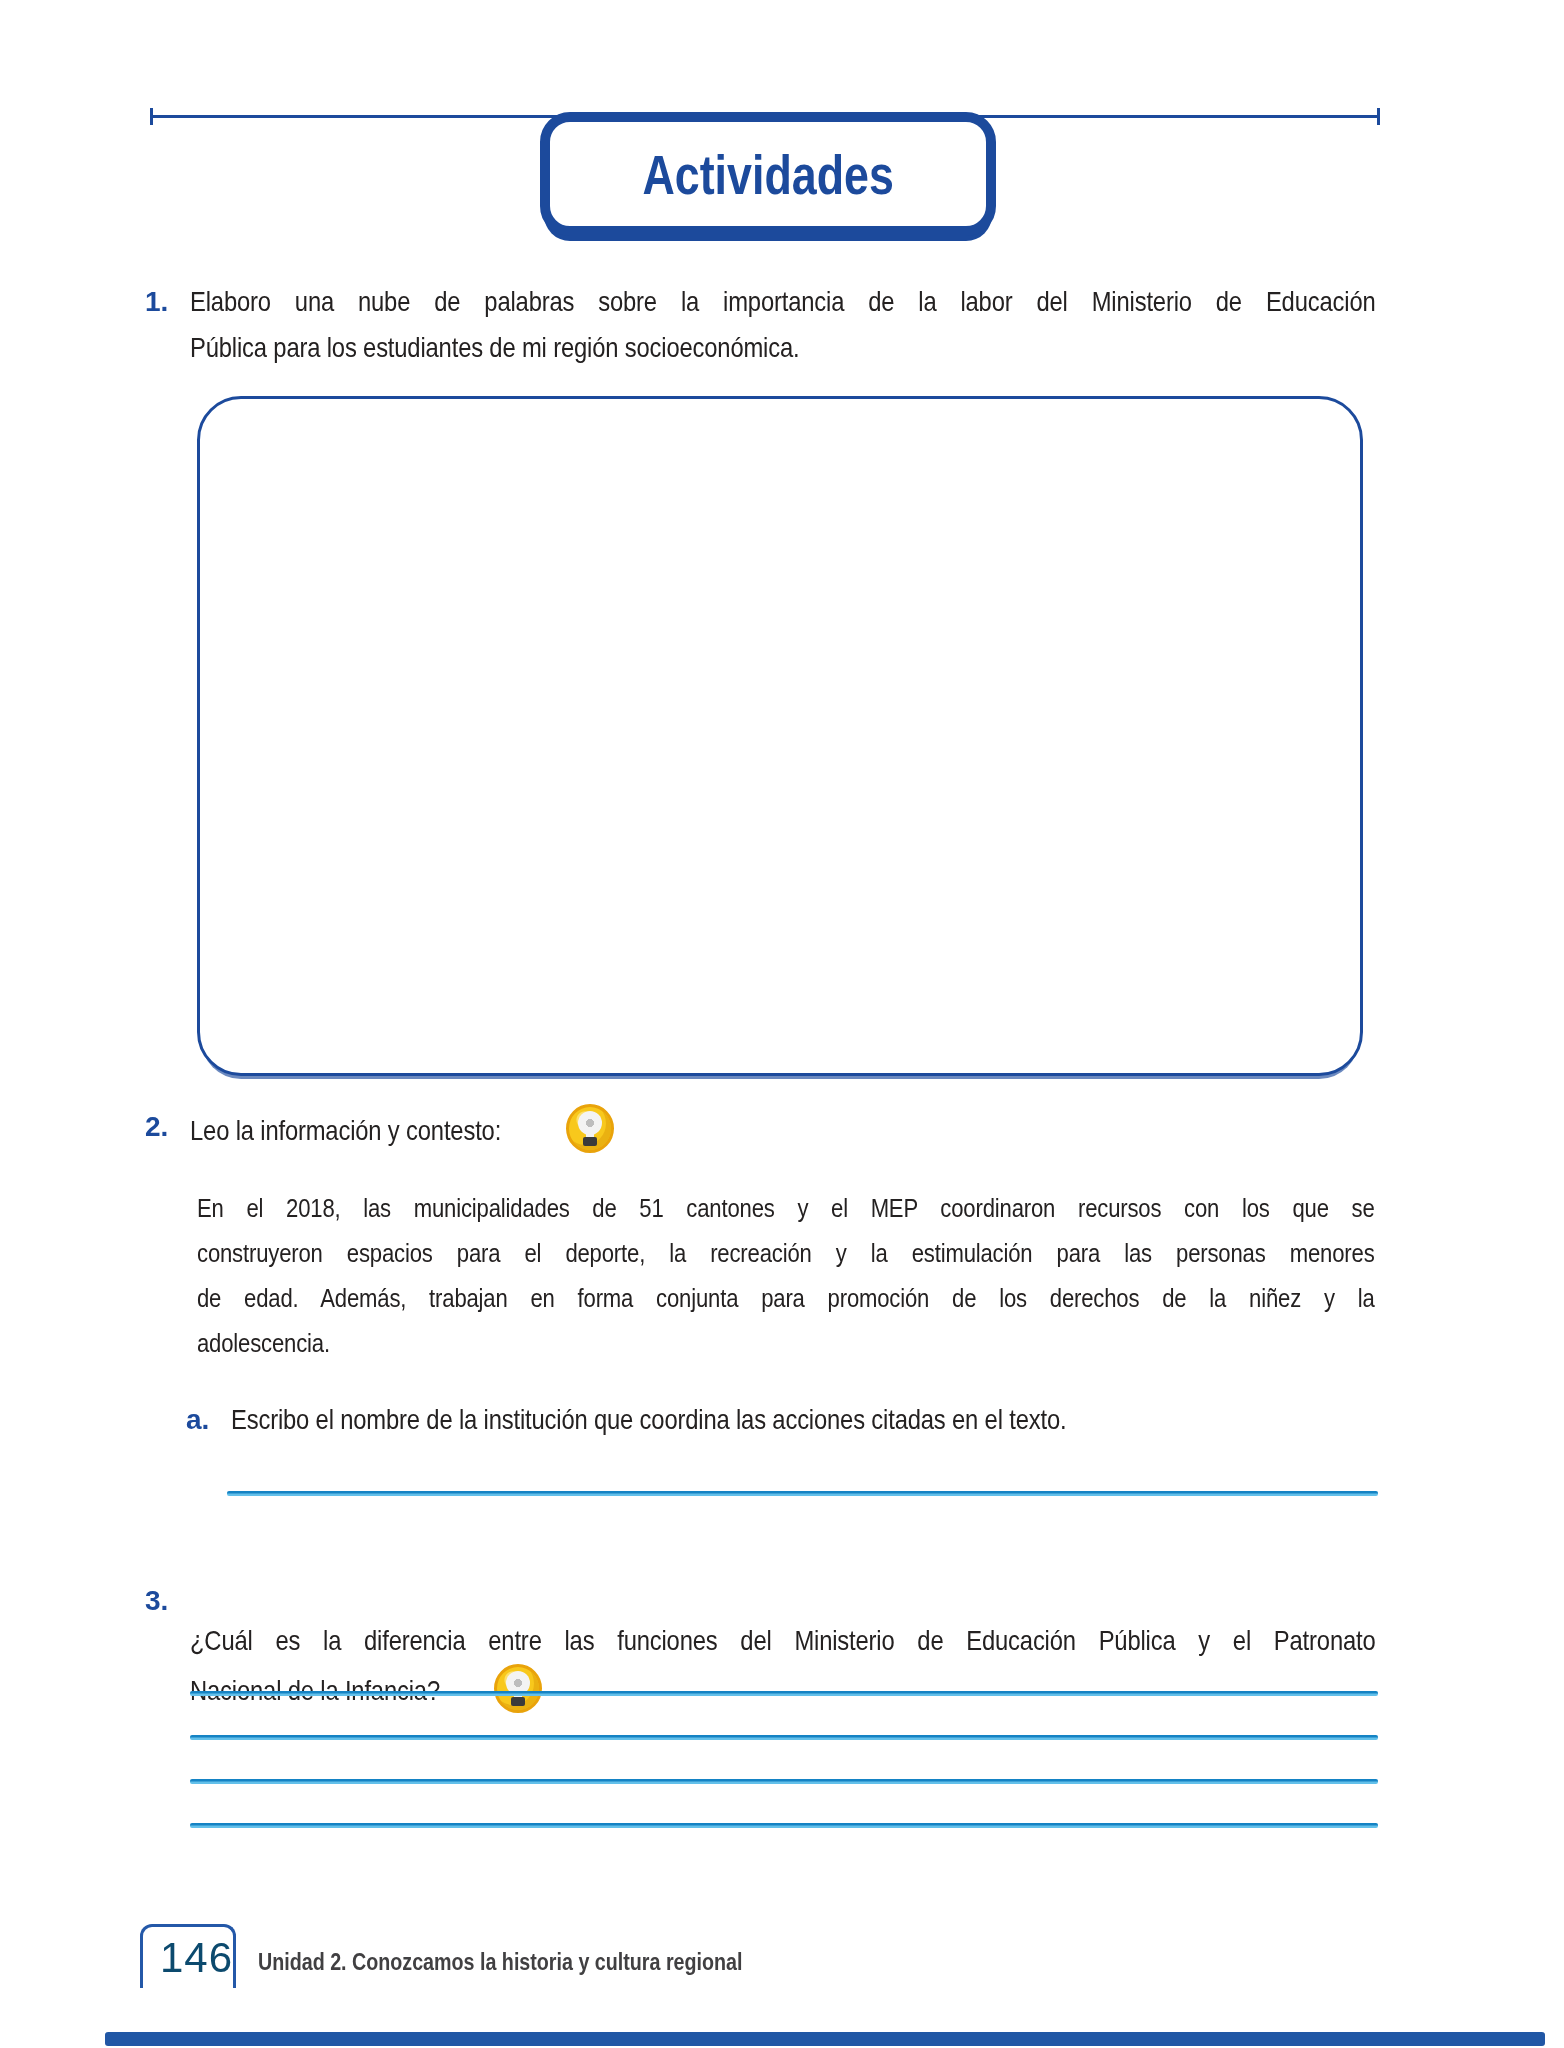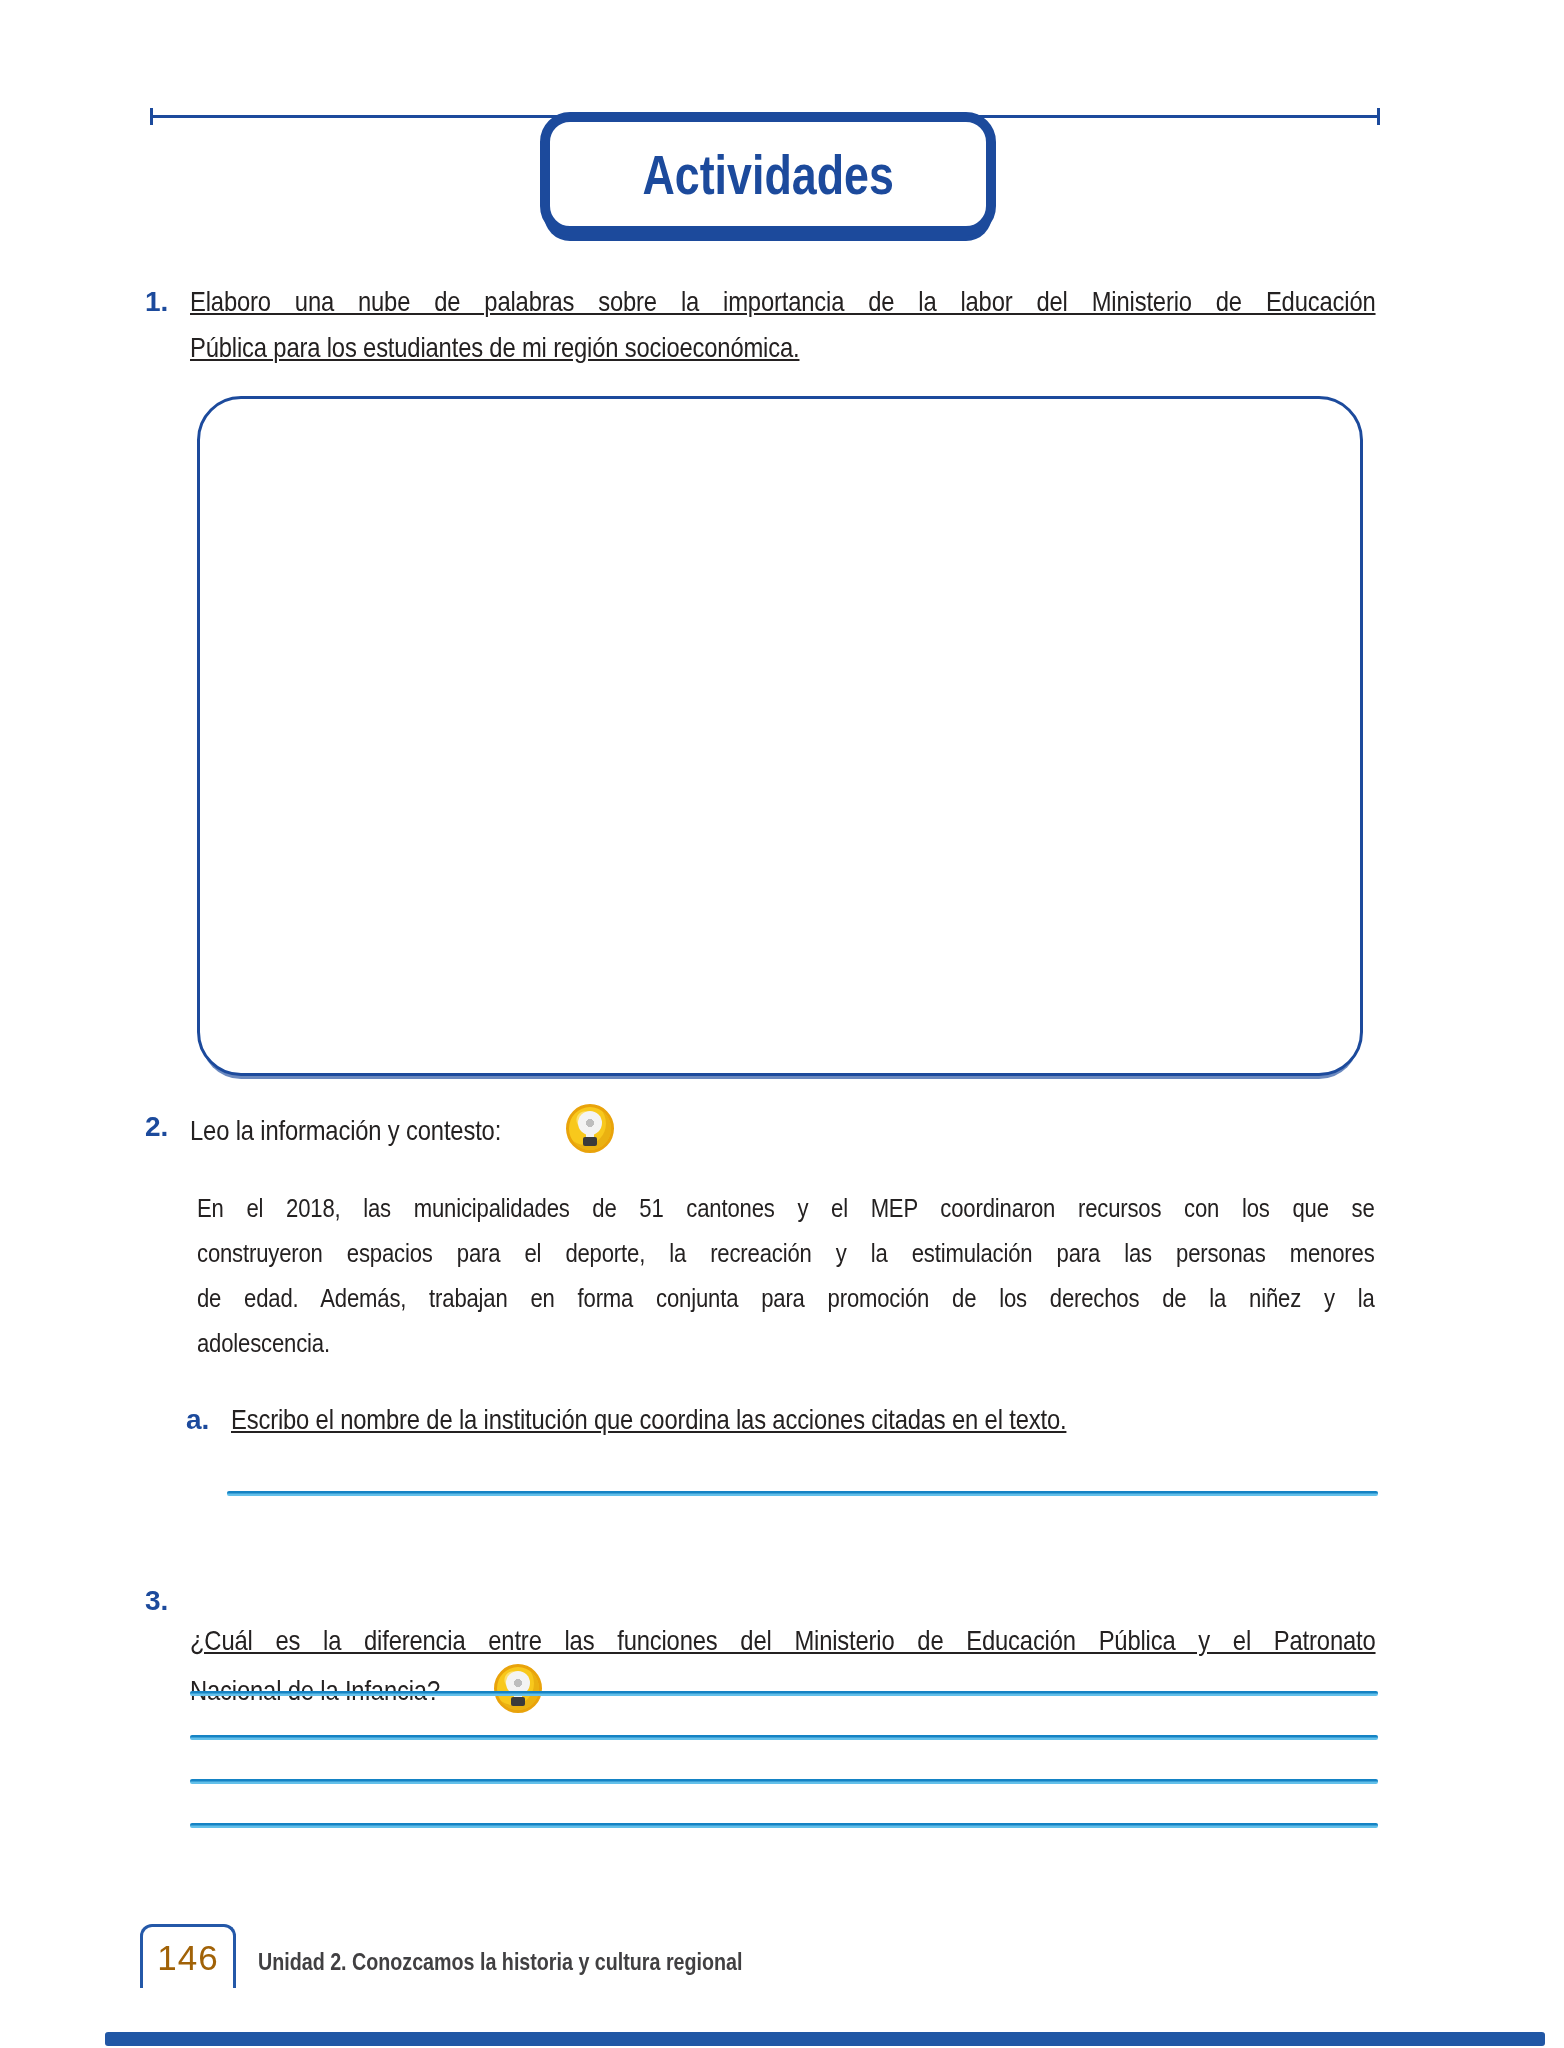--- a/index.html
+++ b/index.html
@@ -29,21 +29,21 @@
     box-shadow:0 9px 0 -4px var(--primary_blue);
     display:flex;align-items:center;justify-content:center;z-index:2;
   }
   .badge .badge-text{
     font-size:56px;font-weight:bold;color:var(--primary_blue);
     display:inline-block;transform:scaleX(.8);transform-origin:50% 50%;white-space:nowrap;
   }
   
   .item{position:absolute;font-size:28px;line-height:46px;}
   .item .num{position:absolute;left:0;top:0;font-weight:bold;color:var(--primary_blue);}
-  .item .body{margin-left:45px;text-decoration:underline;}
+  .item .body{margin-left:45px;}
   .textline{
     display:block;white-space:nowrap;letter-spacing:-0.2px;
     transform:scaleX(.85);transform-origin:0 0;
   }
   .textline.just{text-align:justify;text-align-last:justify;width:117.6%;}
   #item1{left:145px;top:279px;width:1232px;}
   #item1 .body{width:1186px;}
   #item2{left:145px;top:1104px;width:1232px;line-height:45px;}
   #item3{left:145px;top:1578px;width:1232px;}
   #item3 .body{width:1186px;margin-top:40px;}
@@ -76,22 +76,22 @@
     vertical-align:-13px;margin-left:10px;
   }
   .bulb .glass{position:absolute;left:9px;top:4px;width:24px;height:24px;border-radius:50%;
     background:radial-gradient(circle,#BDBDBD 0 4px,#F3F3F3 4px);}
   .bulb .neck{position:absolute;left:17px;top:26px;width:8px;height:5px;background:#F3F3F3;}
   .bulb .base{position:absolute;left:14px;top:30px;width:14px;height:9px;background:#3B3B3B;border-radius:2px;}
   
   .page-number-box{
     position:absolute;left:140px;top:1924px;width:96px;height:64px;box-sizing:border-box;
     border:3px solid var(--footer_border_blue);border-bottom:none;border-radius:12px 12px 0 0;
-    display:flex;align-items:center;justify-content:center;
-    font-size:35px;color:#a16207;letter-spacing:1px;
+    display:flex;align-items:center;justify-content:flex-end;
+    font-size:42px;color:#0c4a6e;letter-spacing:1px;
   }
   .unit-title{
     position:absolute;left:258px;top:1948px;font-size:24px;font-weight:bold;color:var(--footer_text);
     display:inline-block;transform:scaleX(.82);transform-origin:0 0;white-space:nowrap;
   }
   .bottom-bar{position:absolute;left:105px;top:2032px;width:1440px;height:14px;background:var(--bottom_bar_blue);border-radius:3px;}
 </style>
 </head>
 <body>
 

